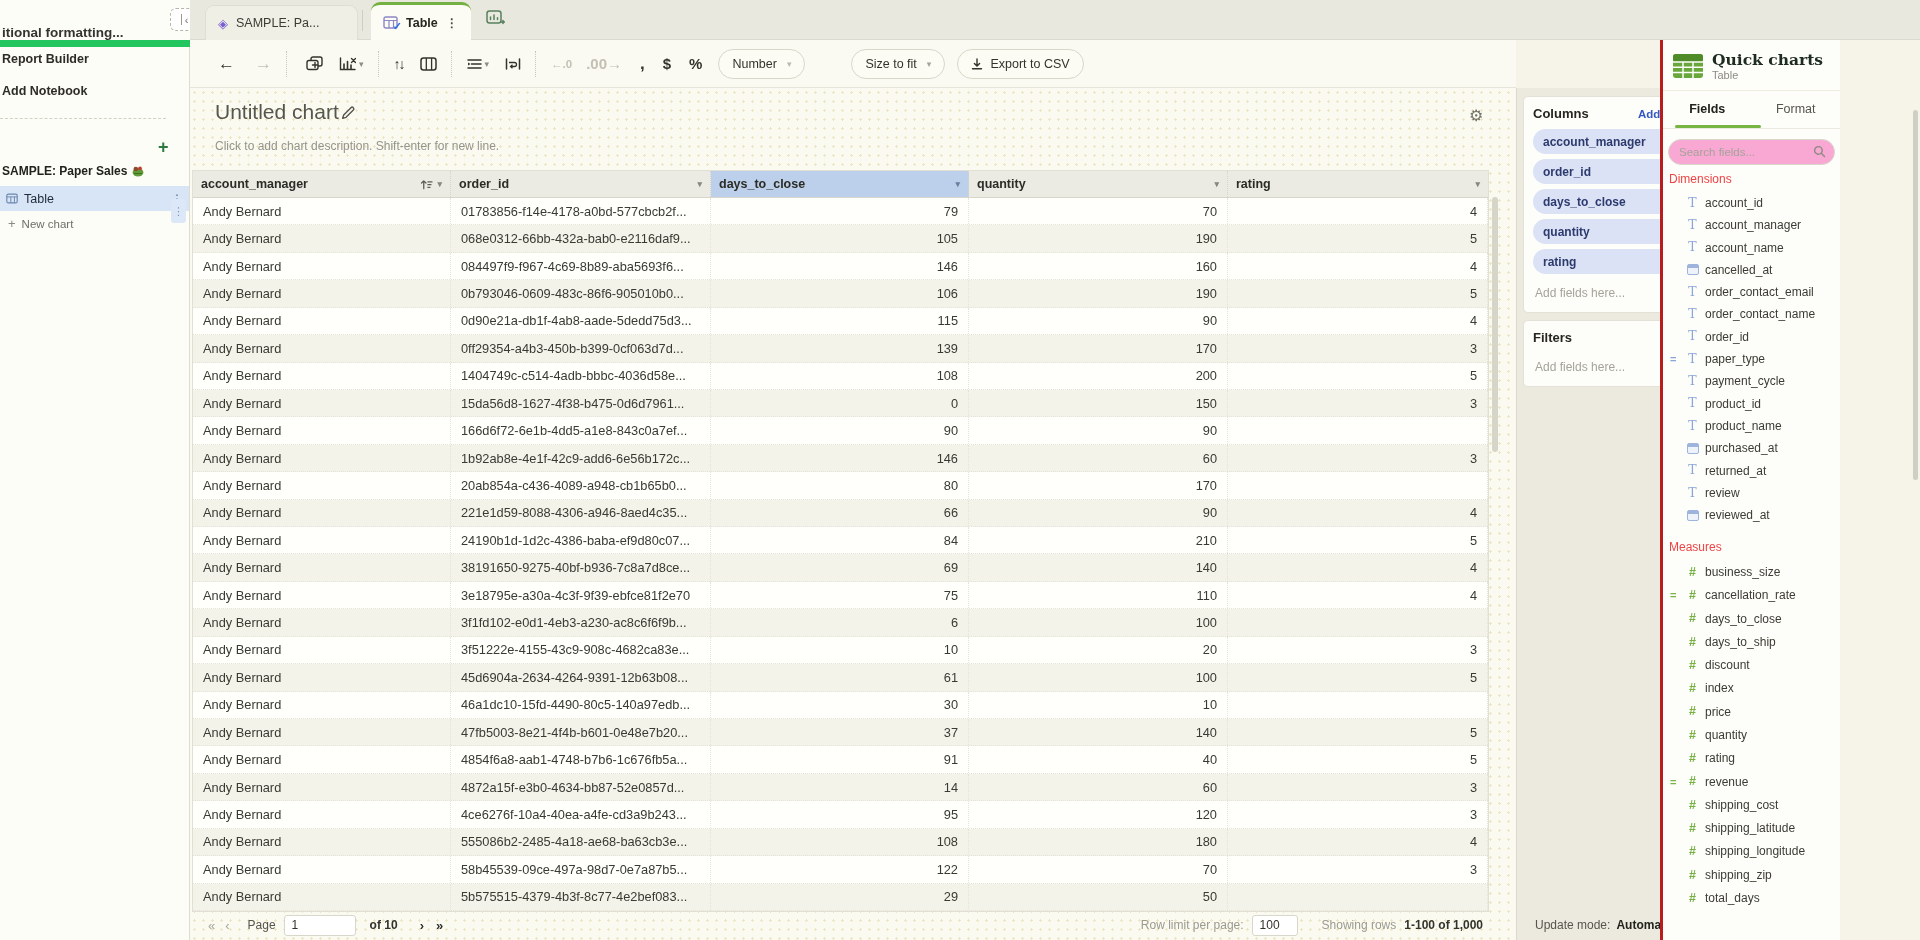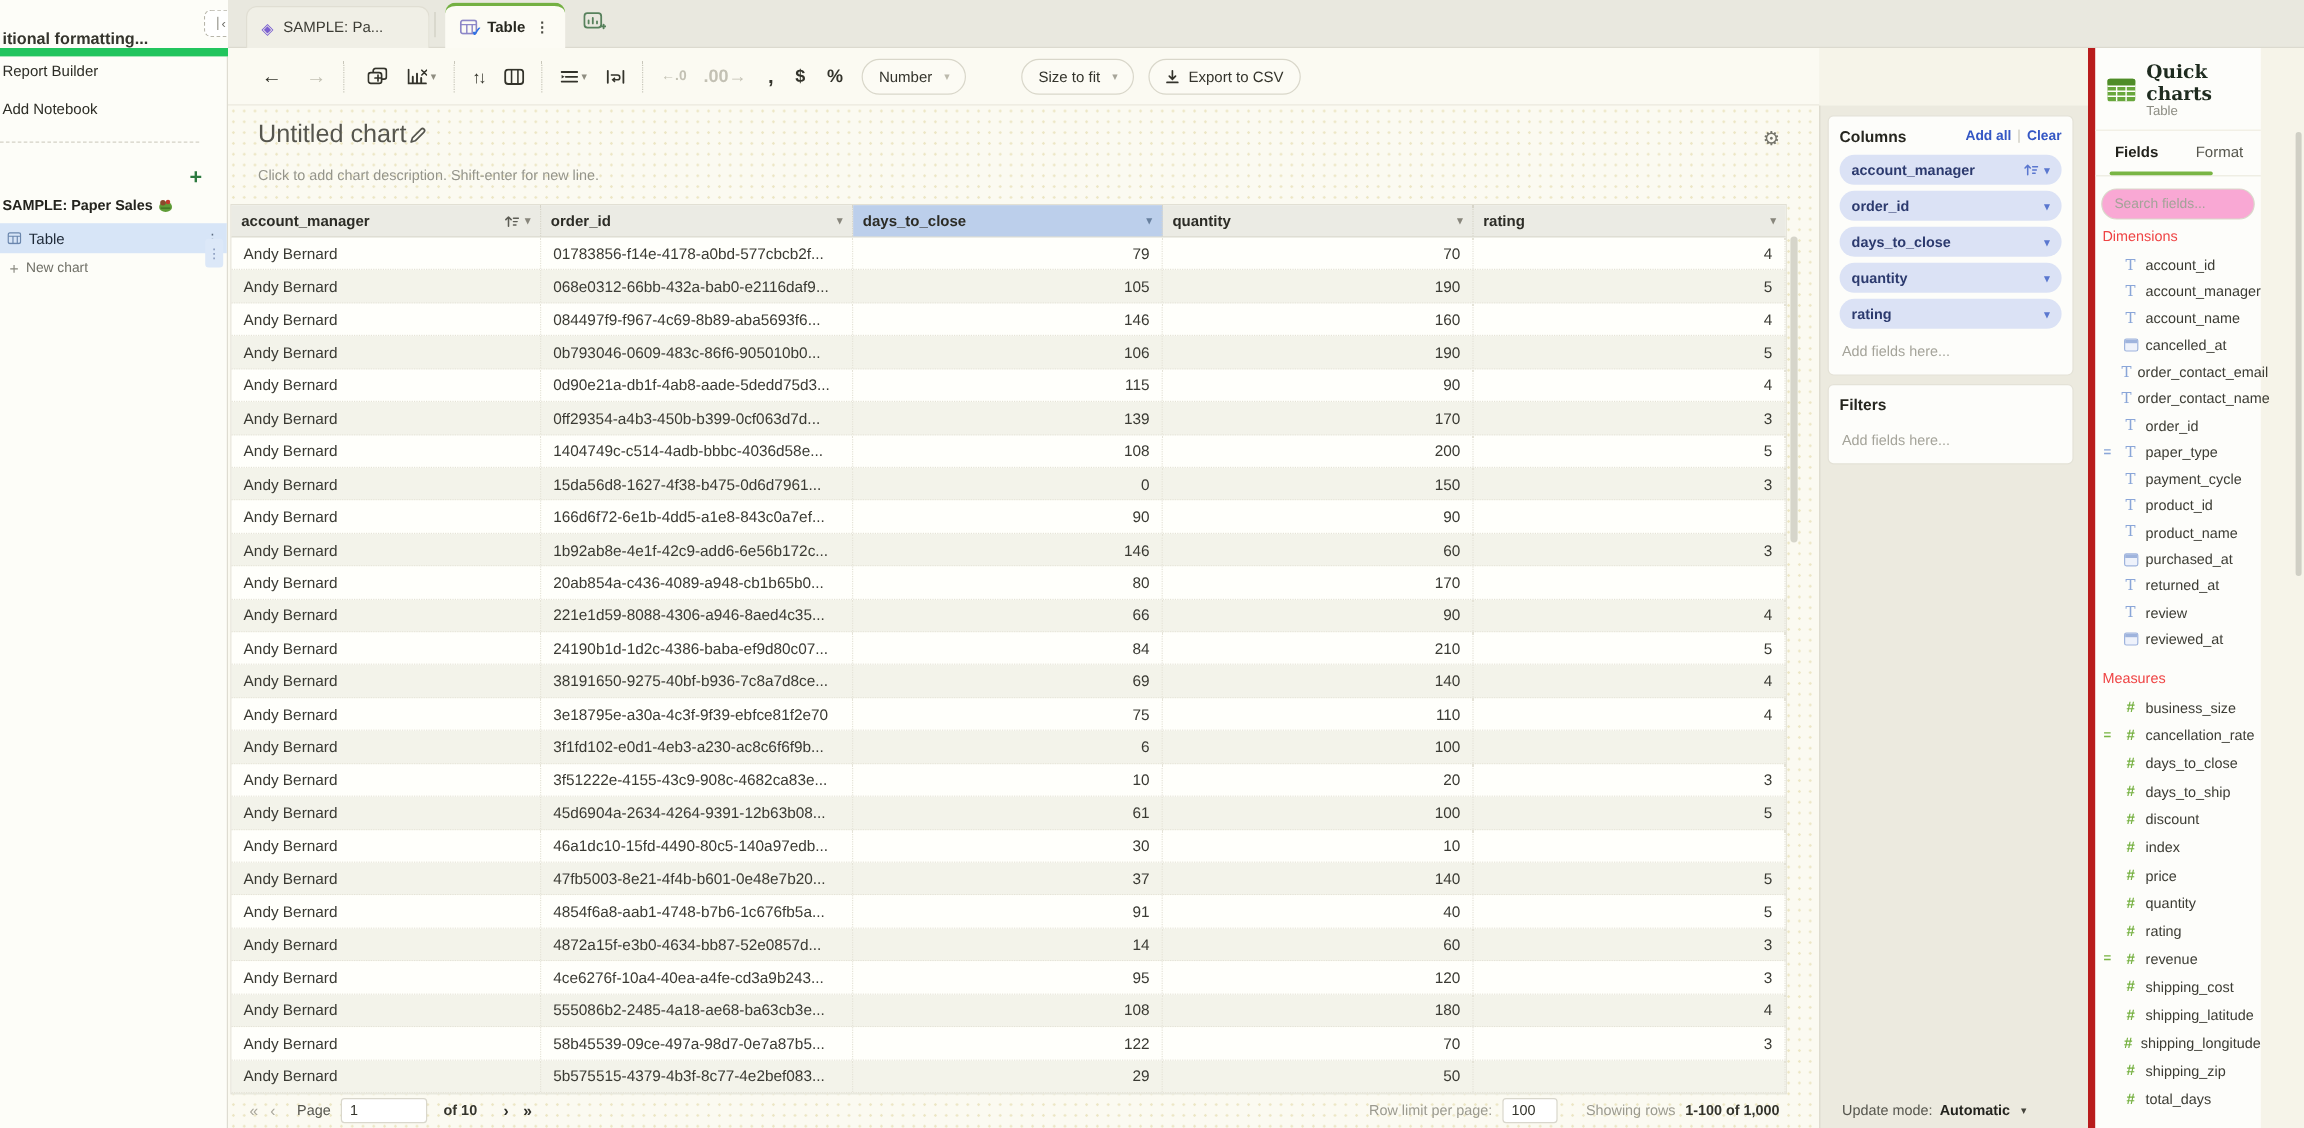--- a/index.html
+++ b/index.html
@@ -12,21 +12,21 @@
   svg{display:block}
   .sp{flex:1}
 
   
   .left{left:0;top:0;width:190px;height:940px;background:#fdfdf8;border-right:1px solid #dedcd1;box-sizing:border-box}
   .float-title{left:0;top:0;width:205px;height:40px;display:flex;align-items:flex-end;background:#fdfdf8;border-bottom:7px solid #22c55e}
   .ft-text{margin-left:2px;font-size:13.5px;font-weight:600;color:#35352d;white-space:nowrap;overflow:hidden}
   .collapse-btn{position:absolute;right:6px;top:8px;width:27px;height:21px;border:1.5px dashed #b7b5a9;border-radius:6px;
                 color:#70706a;display:flex;align-items:center;justify-content:center;gap:3px;font-size:11px;background:#fff}
   .collapse-btn i{width:1px;height:11px;background:#9a9890}
-  .side-link{left:2px;font-size:12.5px;font-weight:400;color:#2d2d26;white-space:nowrap}
+  .side-link{left:2px;font-size:12.5px;font-weight:700;color:#2d2d26;white-space:nowrap}
   .dash-sep{left:0;top:118px;width:166px;border-top:1.5px dashed #d3d1c5}
   .plus-green{left:158px;top:138px;font-size:18px;font-weight:700;color:#2c7a3f;line-height:1}
   .proj-row{left:2px;top:164px;display:flex;align-items:center;gap:5px;font-size:12px;font-weight:700;color:#23231d;white-space:nowrap}
   .tree-row{left:0;top:186px;width:189px;height:25px;background:#d7e5f7;display:flex;align-items:center;gap:6px;
             padding:0 6px;box-sizing:border-box}
   .tree-label{font-size:12.5px;font-weight:500;color:#1f2a38}
   .kebab{color:#5c6b80;font-size:12px}
   .newchart-row{left:8px;top:216px;display:flex;align-items:center;gap:6px;font-size:11.5px;color:#6f6f66}
   .newchart-row b{font-weight:400;color:#8a8a80;font-size:13px}
 
@@ -101,21 +101,21 @@
   .chip{height:25px;border-radius:13px;background:#dbe2f5;display:flex;align-items:center;gap:4px;padding:0 10px;
         margin-bottom:5px;font-size:12px;font-weight:700;color:#2c3a6e}
   .chip-caret{font-size:9px;color:#5a77cf}
   .chip-sort{color:#5a77cf}
   .placeholder{font-size:12px;color:#a5a49a;padding:7px 2px 6px 2px}
   .cp-footer{position:absolute;left:18px;bottom:8px;display:flex;align-items:center;gap:6px;font-size:12px;color:#55554d;white-space:nowrap}
   .cp-footer .val{font-weight:700;color:#23231e}
   .cp-footer .caret{color:#44443c}
 
   
-  .qpanel{left:1740px;top:40px;width:144px;height:900px;background:#fdfdfa;border-left:6px solid #b91c1c;box-sizing:border-box}
+  .qpanel{left:1660px;top:40px;width:180px;height:900px;background:#fdfdfa;border-left:3px solid #b91c1c;box-sizing:border-box}
   .qp-head{display:flex;gap:9px;align-items:center;padding:11px 8px 9px 10px;border-bottom:1px solid #efede2}
   .qp-title{font-family:"DejaVu Serif",serif;font-weight:700;font-size:15.5px;color:#1e2b1f;line-height:1.15}
   .qp-sub{font-size:11px;color:#8c8c82}
   .qp-tabs{position:relative;display:flex;height:37px;align-items:center;border-bottom:1px solid #eceadf}
   .qp-tab{flex:1;text-align:center;font-size:12.5px;color:#55554c}
   .qp-tab.active{font-weight:700;color:#22221c}
   .qp-underline{position:absolute;left:12px;bottom:0;width:86px;height:3px;background:#79b544;border-radius:2px}
   .qp-search{margin:10px 5px 6px 5px;height:24px;border:1px solid #d9d7ca;border-radius:13px;display:flex;align-items:center;
              padding:0 8px;background:#f9a8d4}
   .qp-search input{border:none;outline:none;background:transparent;width:120px;font-size:11.5px;color:#55554c;

